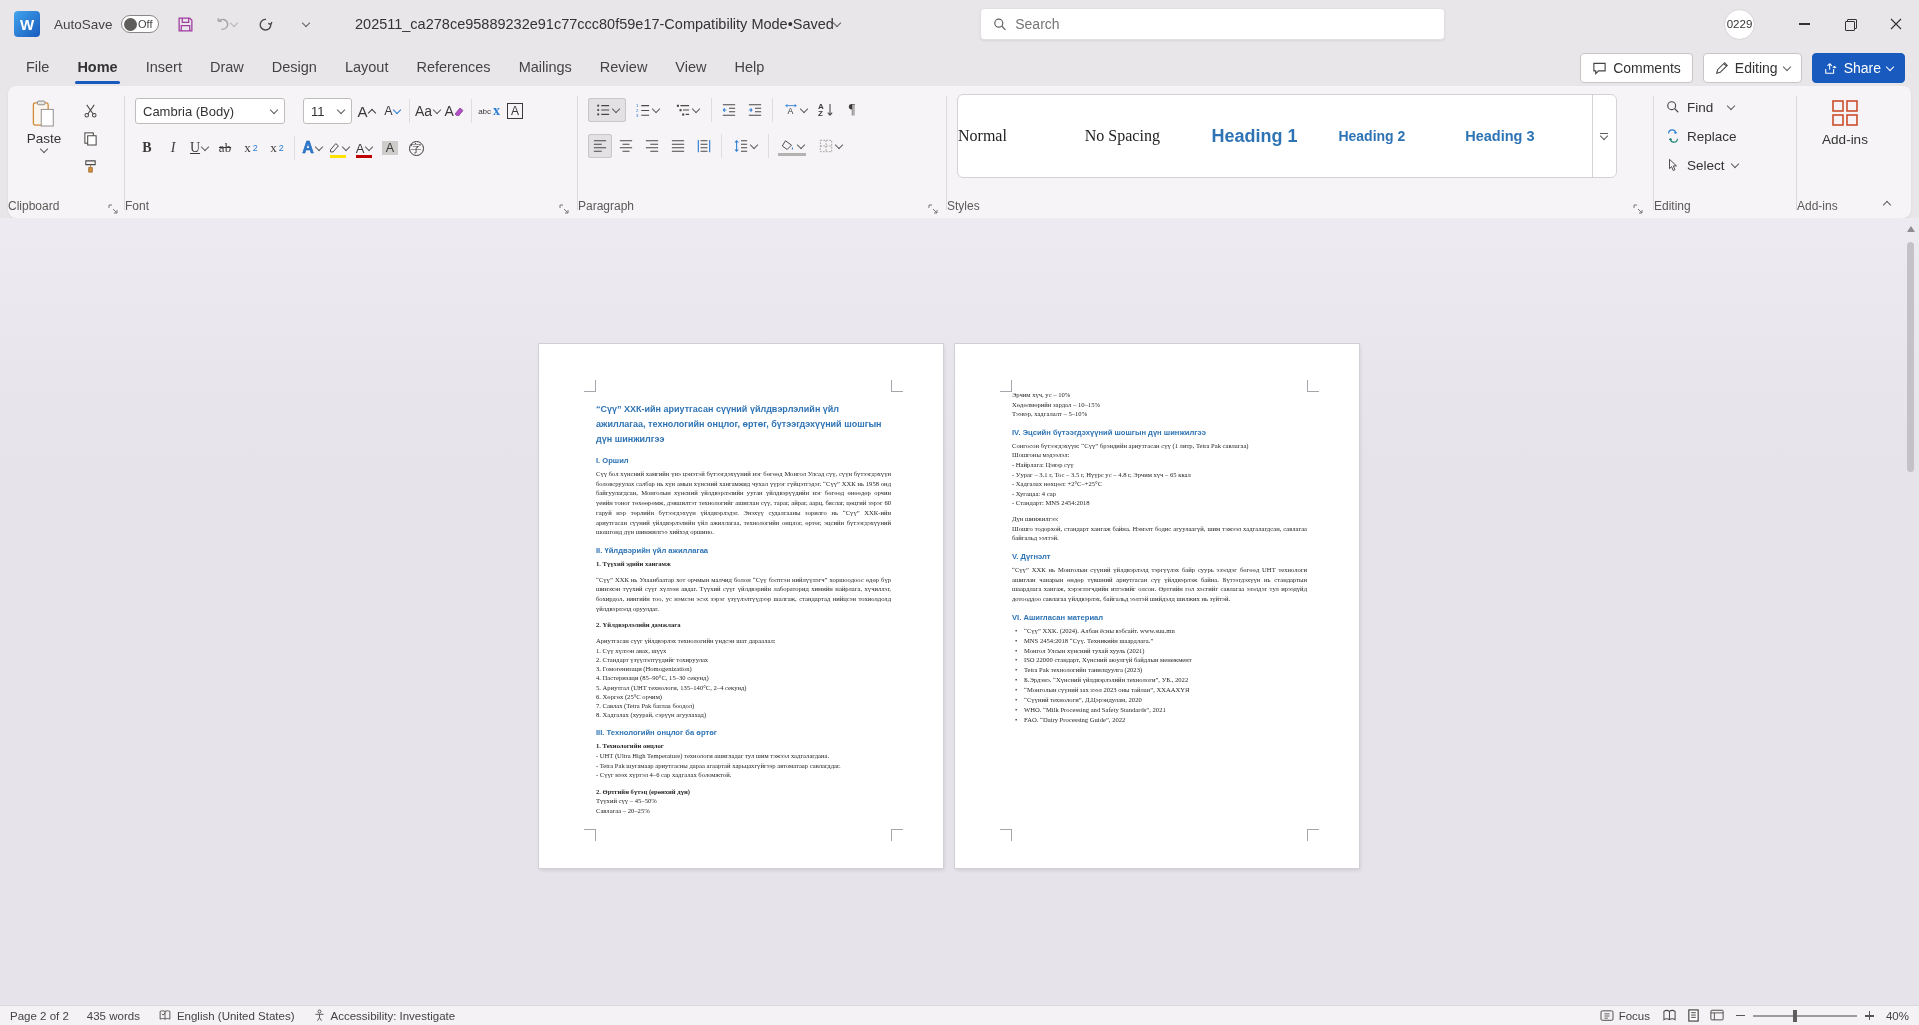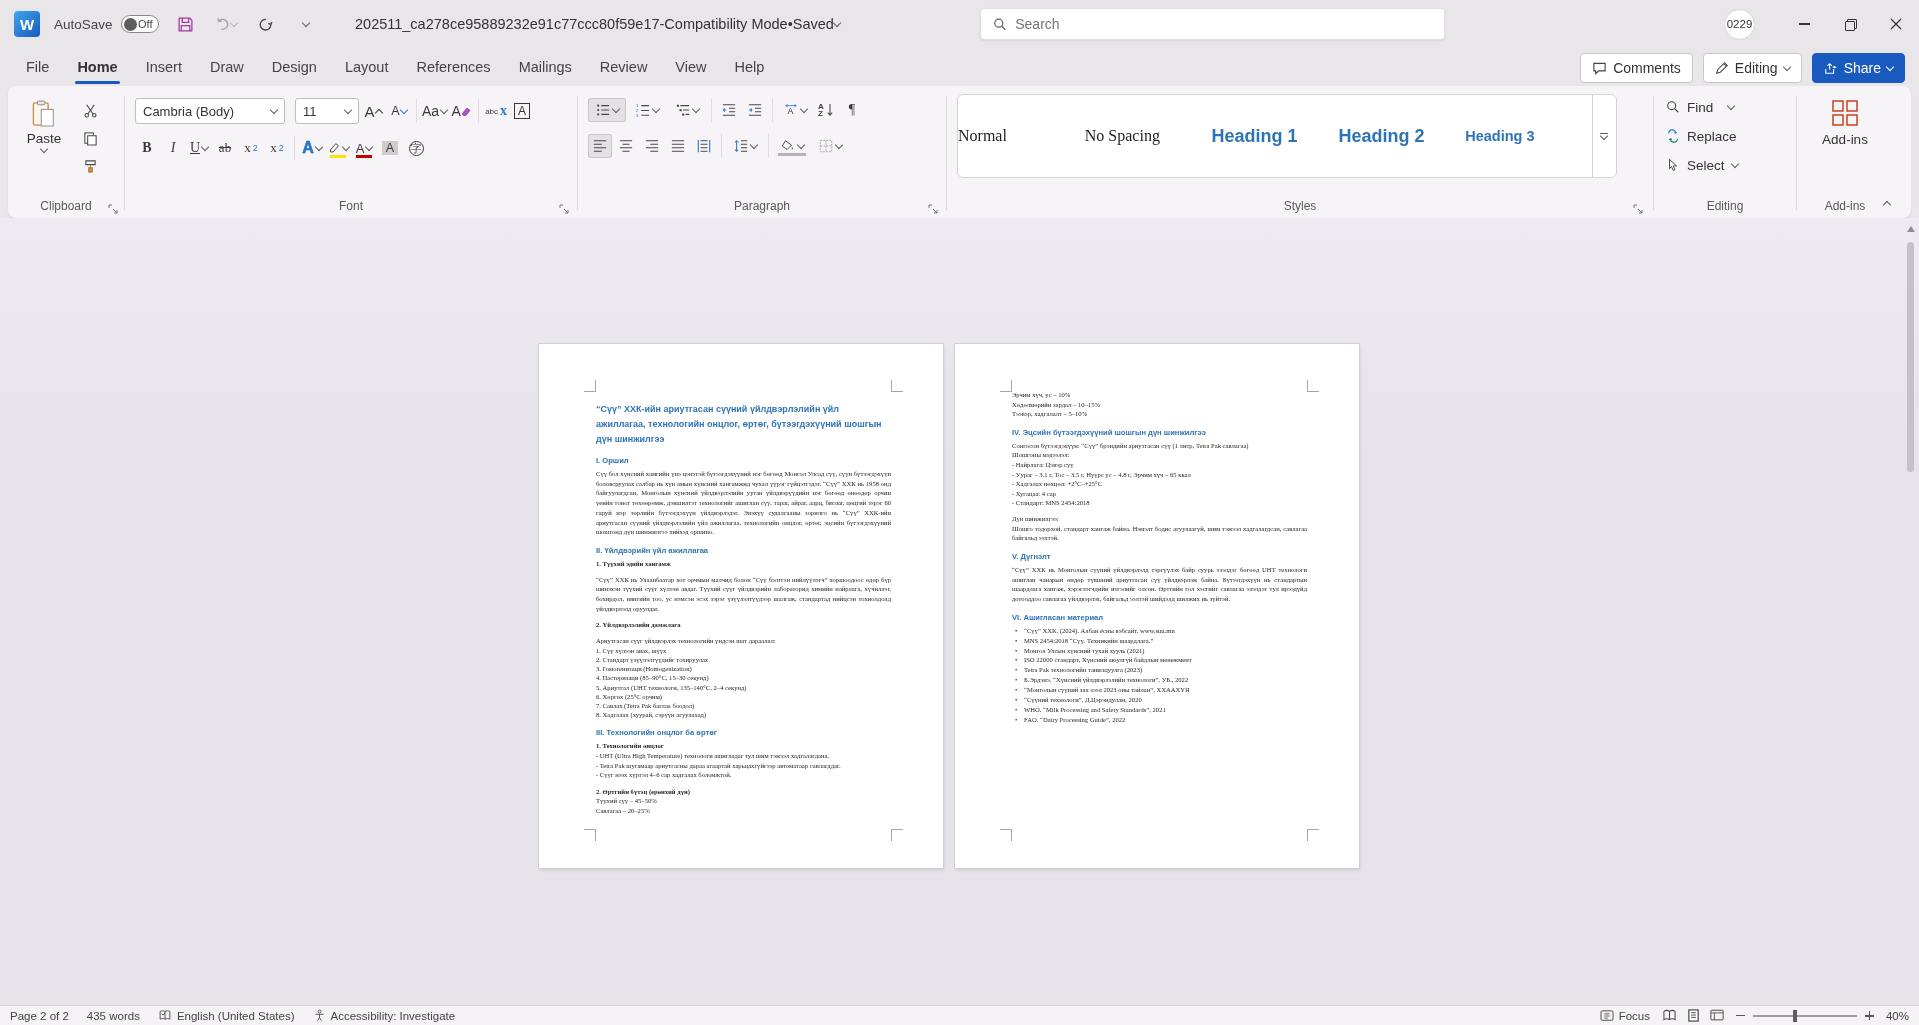--- a/index.html
+++ b/index.html
@@ -42,53 +42,53 @@
   .tab.active:after { content:""; position:absolute; left:12px; right:12px; bottom:2px; height:3px; border-radius:2px; background:#185abd; }
   .tabrow-right { position:absolute; right:14px; top:5px; display:flex; gap:10px; align-items:center; }
   .pill-btn { height:30px; border:1px solid #c8c6c4; border-radius:4px; background:#fff; display:flex; align-items:center;
     gap:6px; padding:0 11px; font-size:14px; color:#333; }
   .pill-btn.share { background:#185abd; border-color:#185abd; color:#fff; }
 
   
   .ribbon { position:relative; margin:0 8px; height:132px; background:#f6f4f6; border-radius:8px;
     box-shadow:0 1px 2px rgba(0,0,0,.08); display:flex; }
   .grp { position:relative; height:100%; }
-  .grp-label { position:absolute; bottom:5px; left:0; right:0; text-align:center; font-size:12px; color:#5c5a58; }
+  .grp-label { position:absolute; bottom:5px; left:0; right:0; font-size:12px; color:#5c5a58; }
   .launcher { position:absolute; bottom:6px; width:12px; height:12px; }
   .vsep { width:1px; background:#ddd9dc; margin:10px 0 8px 0; }
   .minisep { width:1px; background:#e0dcdf; height:24px; margin:0 3px; align-self:center; }
   .ibtn { min-width:24px; height:24px; border-radius:3px; display:flex; align-items:center; justify-content:center; gap:2px; }
   .ibtn.sel { background:#e3e1e4; box-shadow:inset 0 0 0 1px #c9c6c9; }
   .glyph { font-size:14px; color:#3b3a39; font-family:"Liberation Serif",serif; }
 
   
   .paste-big { width:56px; margin:10px 0 0 8px; display:flex; flex-direction:column; align-items:center; gap:3px; border-radius:4px; padding:4px 0; }
   .paste-label { font-size:13.5px; color:#333; }
   .clip-col { display:flex; flex-direction:column; gap:4px; margin:12px 0 0 6px; }
 
   
   .rows { padding:12px 8px 0 10px; }
   .frow { display:flex; align-items:center; gap:2px; }
   .frow + .frow { margin-top:12px; }
   .combo { height:26px; background:#fff; border:1px solid #bfbdbb; border-radius:3px; display:flex; align-items:center;
     justify-content:space-between; padding:0 7px; font-size:13px; color:#333; }
   .combo.fname { width:150px; }
-  .combo.fsize { width:64px; margin-left:8px; }
+  .combo.fsize { width:49px; margin-left:16px; }
   .sub2 { font-size:9px; vertical-align:sub; color:#2b7cd3; }
   .sup2 { font-size:9px; vertical-align:super; color:#2b7cd3; }
   .colorbar { position:absolute; left:4px; right:4px; bottom:2px; height:3.5px; }
   .rel { position:relative; }
 
   
   .stylegal { margin:8px 10px 0 10px; height:84px; background:#fff; border:1px solid #d5d2d5; border-radius:6px;
     display:flex; align-items:center; width:660px; }
   .styleitem { flex:1; text-align:left; }
   .st-normal,.st-nospace { font-family:"Liberation Serif",serif; font-size:16px; color:#222; }
   .st-h1 { font-size:18px; font-weight:700; color:#2e74b5; }
-  .st-h2 { font-size:18px; font-weight:700; color:#2e74b5; }
+  .st-h2 { font-size:14px; font-weight:700; color:#2e74b5; }
   .st-h3 { font-size:14.5px; font-weight:700; color:#2e74b5; }
   .gal-more { width:24px; height:84px; border-left:1px solid #d5d2d5; display:flex; flex-direction:column; align-items:center; justify-content:center; gap:2px; }
   .gal-more .bar { width:8px; height:1.4px; background:#5f5d5b; }
 
   
   .edit-rows { padding:10px 6px 0 12px; display:flex; flex-direction:column; gap:7px; font-size:13.5px; color:#333; }
   .edit-row { display:flex; align-items:center; gap:7px; height:22px; }
 
   .addins-btn { display:flex; flex-direction:column; align-items:center; gap:5px; padding-top:13px; font-size:13.5px; color:#333; }
 

